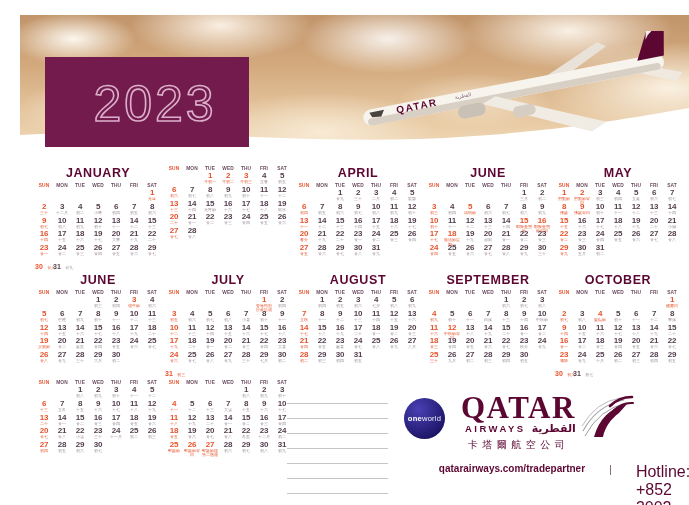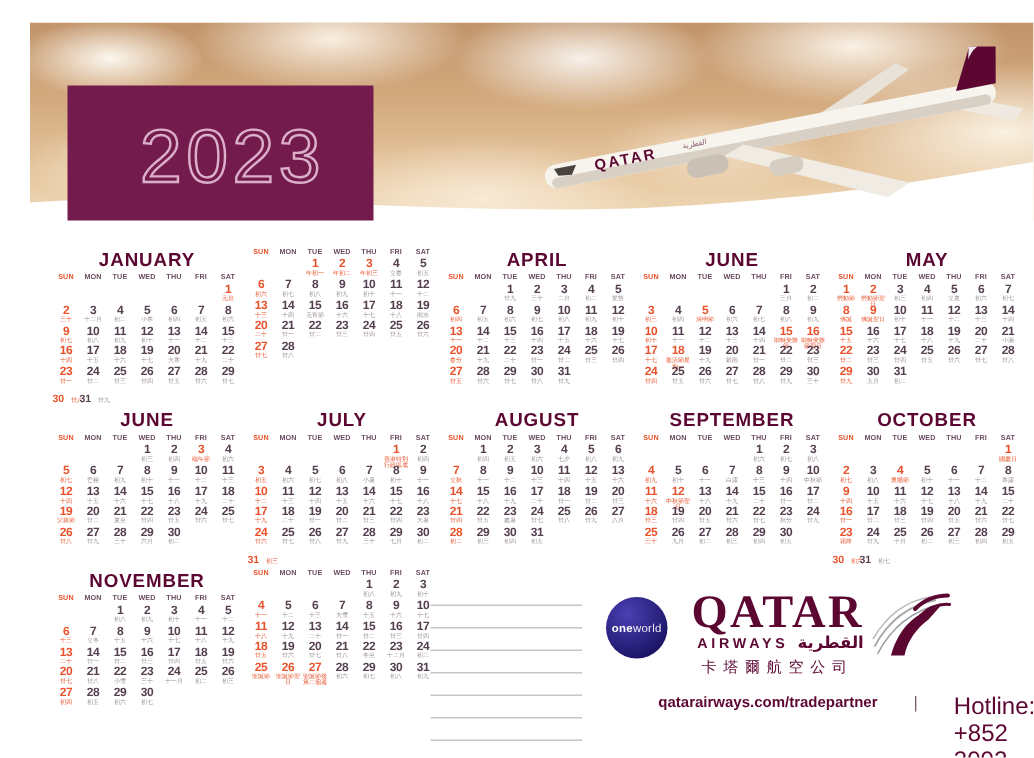--- a/index.html
+++ b/index.html
@@ -1584,21 +1584,20 @@
           <div class="num">28</div>
           <div class="lun">初四</div>
         </div>
         <div class="day">
           <div class="num">29</div>
           <div class="lun">初五</div>
         </div>
       </div>
     </div>
     <div class="month">
-      <div class="mtitle">NOVEMBER</div>
       <div class="wrow">
         <div class="wd sun">SUN</div>
         <div class="wd">MON</div>
         <div class="wd">TUE</div>
         <div class="wd">WED</div>
         <div class="wd">THU</div>
         <div class="wd">FRI</div>
         <div class="wd">SAT</div>
       </div>
       <div class="drow">

